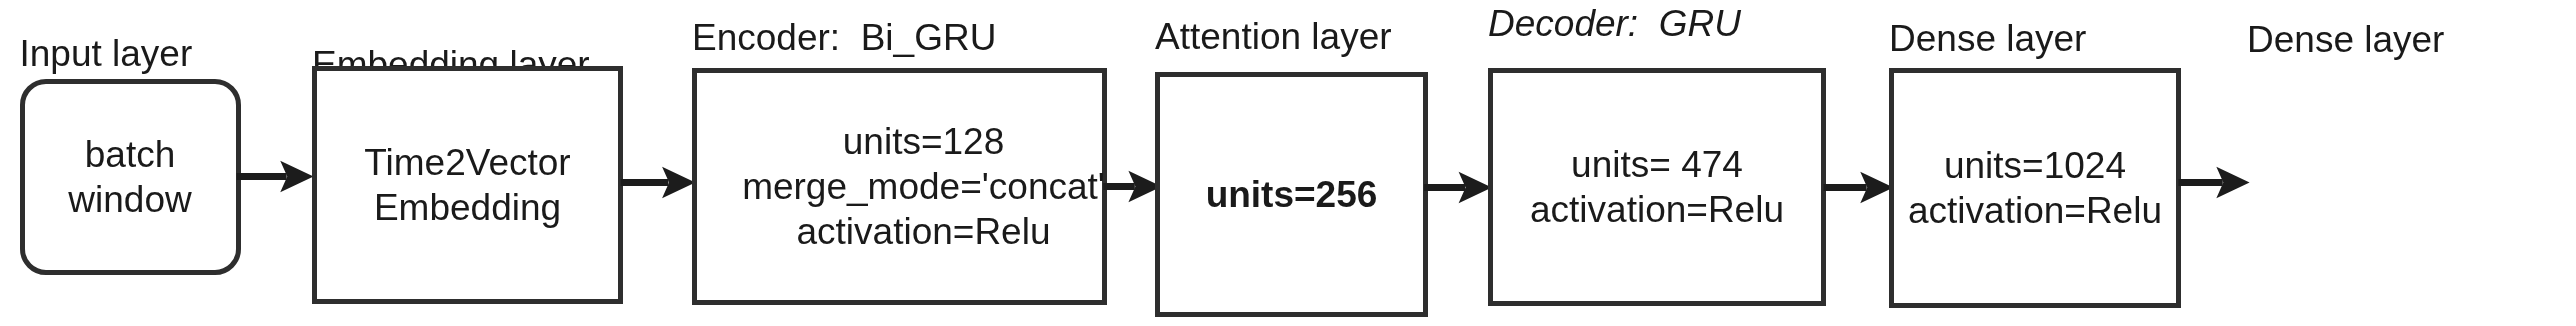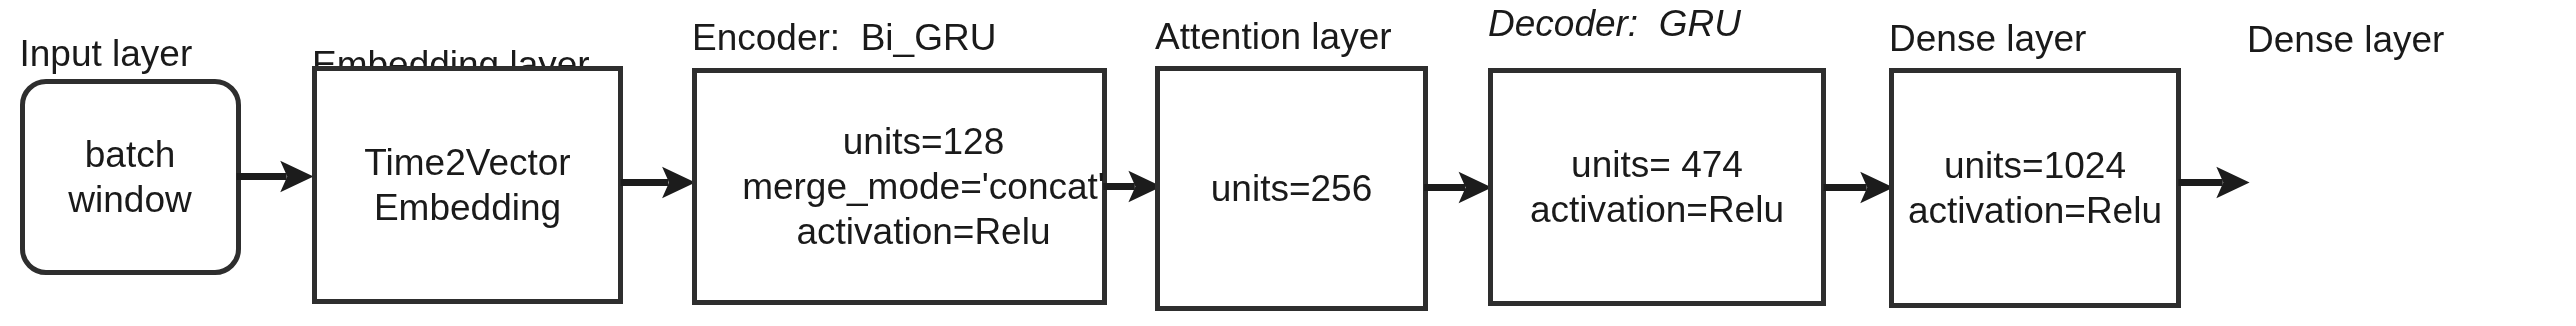--- a/index.html
+++ b/index.html
@@ -82,21 +82,21 @@
     <div class="box-line">merge_mode='concat'</div>
     <div class="box-line">activation=Relu</div>
   </div>
 
   <svg class="arrow" style="left:1103px;top:169px;" width="59" height="35" viewBox="0 0 100 60">
     <line x1="0" y1="30" x2="54" y2="30" stroke="currentColor" stroke-width="12"></line>
     <polygon points="43,3 100,30 43,57 55,30" fill="currentColor"></polygon>
   </svg>
 
   <div class="layer-title" style="left:1155px;top:16.5px;width:273px;">Attention layer</div>
-  <div class="layer-box" style="left:1155px;top:66px;width:273px;height:245px;">
+  <div class="layer-box" style="left:1155px;top:72px;width:273px;height:245px;font-weight:bold;">
     <div class="box-line">units=256</div>
   </div>
 
   <svg class="arrow" style="left:1424px;top:170px;" width="68" height="35" viewBox="0 0 116 60">
     <line x1="0" y1="30" x2="70" y2="30" stroke="currentColor" stroke-width="12"></line>
     <polygon points="59,3 116,30 59,57 71,30" fill="currentColor"></polygon>
   </svg>
 
   <div class="layer-title" style="left:1488px;top:4px;width:338px;font-style:italic;">Decoder:&nbsp; GRU</div>
   <div class="layer-box" style="left:1488px;top:68px;width:338px;height:238px;">

